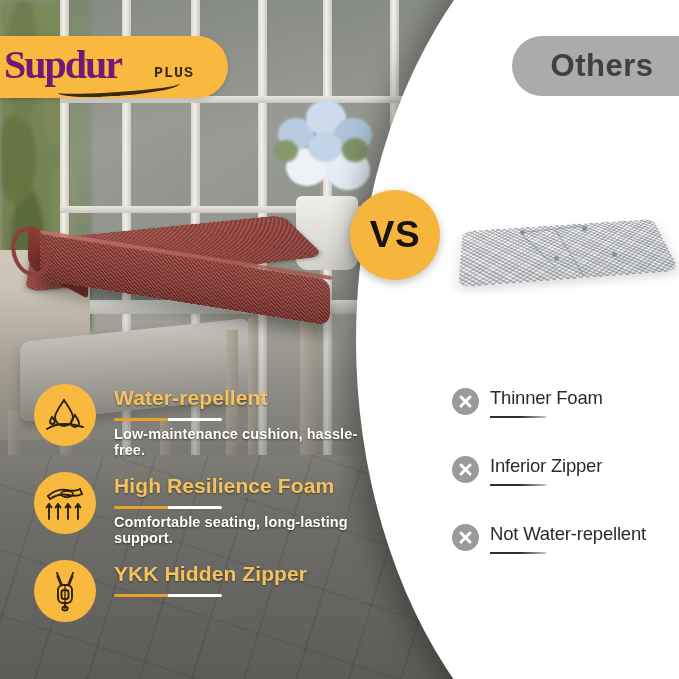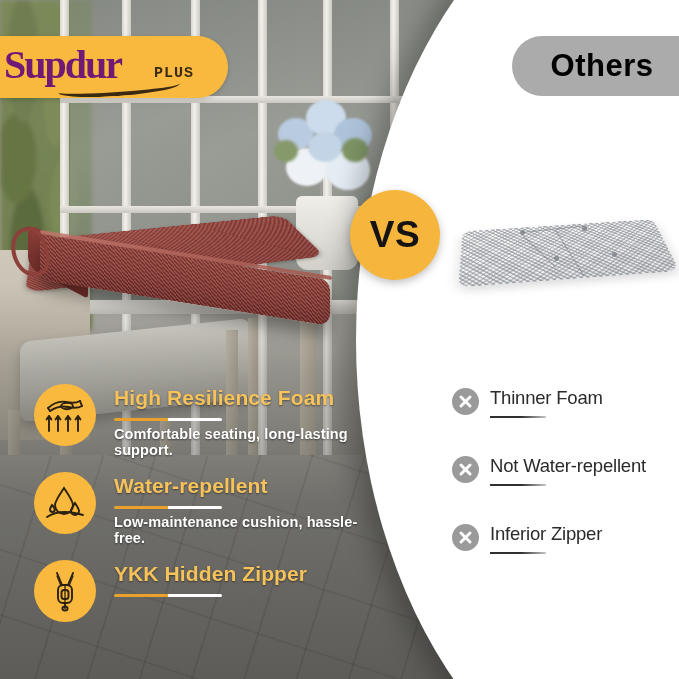--- a/index.html
+++ b/index.html
@@ -158,21 +158,21 @@
   }
 
   
   .others-pill{
     position:absolute;left:512px;top:36px;width:202px;height:60px;
     background:#ABABAB;border-radius:32px 0 0 32px;
     display:flex;align-items:center;justify-content:center;
     box-sizing:border-box;padding-right:22px;
   }
   .others-pill span{
-    font-weight:700;font-size:31px;color:#000000;letter-spacing:.5px;
+    font-weight:700;font-size:31px;color:#404040;letter-spacing:.5px;
   }
 
   
   .vs{
     position:absolute;left:350px;top:190px;width:90px;height:90px;
     background:#F6B53C;border-radius:50%;
     display:flex;align-items:center;justify-content:center;
     box-shadow:0 3px 8px rgba(0,0,0,.25);
   }
   .vs span{font-weight:700;font-size:37px;color:#161412;letter-spacing:.5px;}
@@ -302,48 +302,48 @@
 
   <div class="vs">
     <span>VS</span>
   </div>
 
   <div class="features">
 
     <div class="feature">
       <div class="f-icon">
         <svg width="42" height="40" viewBox="0 0 42 40" fill="none" stroke="#2b2111" stroke-width="1.9" stroke-linecap="round">
+          <path d="M20 5 C14 14 11 18 11 22 a9 9 0 0 0 18 0 c0-4-3-8-9-17Z"></path>
+          <path d="M31 20 C28.5 24 27 26 27 28 a4 4 0 0 0 8 0 c0-2-1.5-4-4-8Z"></path>
+          <path d="M8 22 C6.6 24.4 6 25.6 6 26.6 a2.4 2.4 0 0 0 4.8 0 c0-1-.6-2.2-2.8-4.6Z"></path>
+          <path d="M3 34 Q16 25 39 32"></path>
+        </svg>
+      </div>
+      <div class="f-title">Water-repellent</div>
+      <div class="f-rule"></div>
+      <div class="f-sub">Low-maintenance cushion, hassle-free.</div>
+    </div>
+
+    <div class="feature">
+      <div class="f-icon">
+        <svg width="42" height="40" viewBox="0 0 42 40" fill="none" stroke="#2b2111" stroke-width="1.9" stroke-linecap="round">
           <path d="M4 13 Q13 5 22 7 Q31 9 36 6" fill="none"></path>
           <path d="M6 16 Q15 10 24 12 Q33 14 38 11" fill="none"></path>
           <ellipse cx="23" cy="11" rx="6" ry="3.2" fill="none"></ellipse>
           <path d="M4 13 L6 16"></path>
             <path d="M36 6 L38 11"></path>
           <path d="M5 36 L5 21 M5 21 L2.6 24.4 M5 21 L7.4 24.4"></path>
           <path d="M14 36 L14 21 M14 21 L11.6 24.4 M14 21 L16.4 24.4"></path>
           <path d="M24 36 L24 21 M24 21 L21.6 24.4 M24 21 L26.4 24.4"></path>
           <path d="M34 36 L34 21 M34 21 L31.6 24.4 M34 21 L36.4 24.4"></path>
         </svg>
       </div>
       <div class="f-title">High Resilience Foam</div>
       <div class="f-rule"></div>
       <div class="f-sub">Comfortable seating, long-lasting support.</div>
-    </div>
-
-    <div class="feature">
-      <div class="f-icon">
-        <svg width="42" height="40" viewBox="0 0 42 40" fill="none" stroke="#2b2111" stroke-width="1.9" stroke-linecap="round">
-          <path d="M20 5 C14 14 11 18 11 22 a9 9 0 0 0 18 0 c0-4-3-8-9-17Z"></path>
-          <path d="M31 20 C28.5 24 27 26 27 28 a4 4 0 0 0 8 0 c0-2-1.5-4-4-8Z"></path>
-          <path d="M8 22 C6.6 24.4 6 25.6 6 26.6 a2.4 2.4 0 0 0 4.8 0 c0-1-.6-2.2-2.8-4.6Z"></path>
-          <path d="M3 34 Q16 25 39 32"></path>
-        </svg>
-      </div>
-      <div class="f-title">Water-repellent</div>
-      <div class="f-rule"></div>
-      <div class="f-sub">Low-maintenance cushion, hassle-free.</div>
     </div>
 
     <div class="feature">
       <div class="f-icon">
         <svg width="40" height="42" viewBox="0 0 40 42" fill="none" stroke="#2b2111" stroke-width="1.9" stroke-linecap="round">
           <path d="M12 3 L17 15 M28 3 L23 15"></path>
           <path d="M12 6 L16 16 M28 6 L24 16" stroke-width="1.2"></path>
           <rect x="13" y="15" width="14" height="18" rx="5"></rect>
           <path d="M20 15 L20 33" stroke-width="1.3"></path>
           <rect x="16.5" y="20" width="7" height="9" rx="2.6"></rect>
@@ -367,28 +367,28 @@
       <div class="c-title">Thinner Foam</div>
       <div class="c-rule"></div>
     </div>
 
     <div class="con">
       <div class="c-icon">
         <svg width="15" height="15" viewBox="0 0 15 15" stroke="#ffffff" stroke-width="3" stroke-linecap="round">
           <path d="M3 3 L12 12 M12 3 L3 12"></path>
         </svg>
       </div>
-      <div class="c-title">Not Water-repellent</div>
+      <div class="c-title">Inferior Zipper</div>
       <div class="c-rule"></div>
     </div>
 
     <div class="con">
       <div class="c-icon">
         <svg width="15" height="15" viewBox="0 0 15 15" stroke="#ffffff" stroke-width="3" stroke-linecap="round">
           <path d="M3 3 L12 12 M12 3 L3 12"></path>
         </svg>
       </div>
-      <div class="c-title">Inferior Zipper</div>
+      <div class="c-title">Not Water-repellent</div>
       <div class="c-rule"></div>
     </div>
   </div>
 
 </div>
 
 </body></html>

